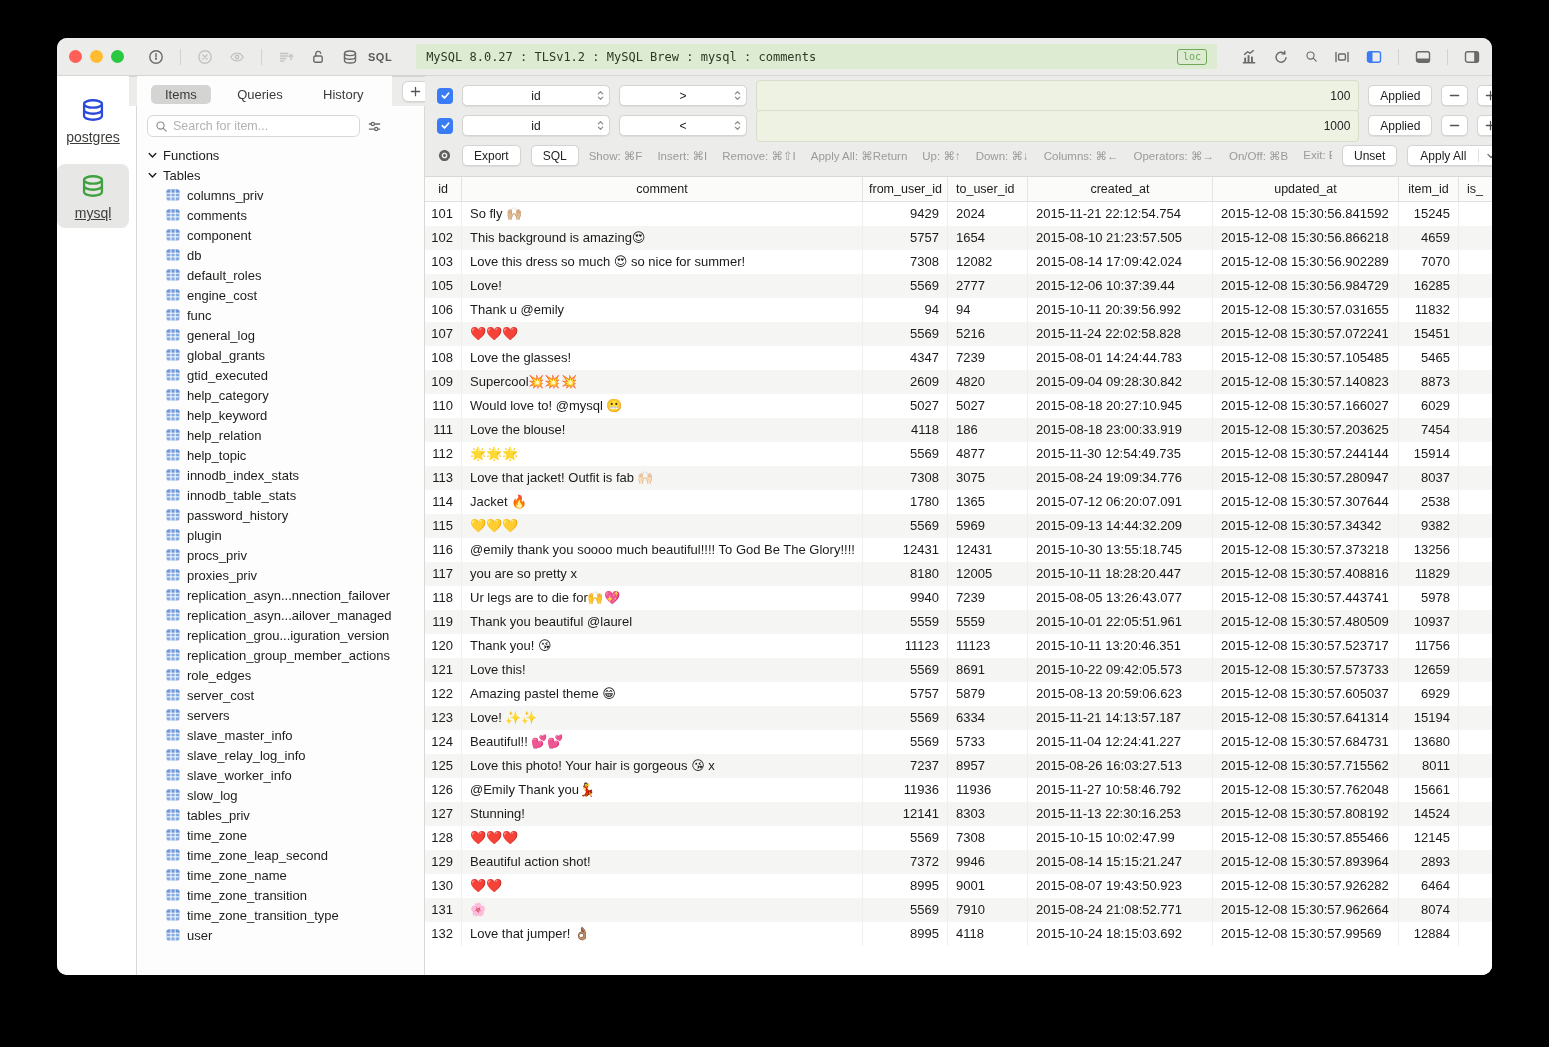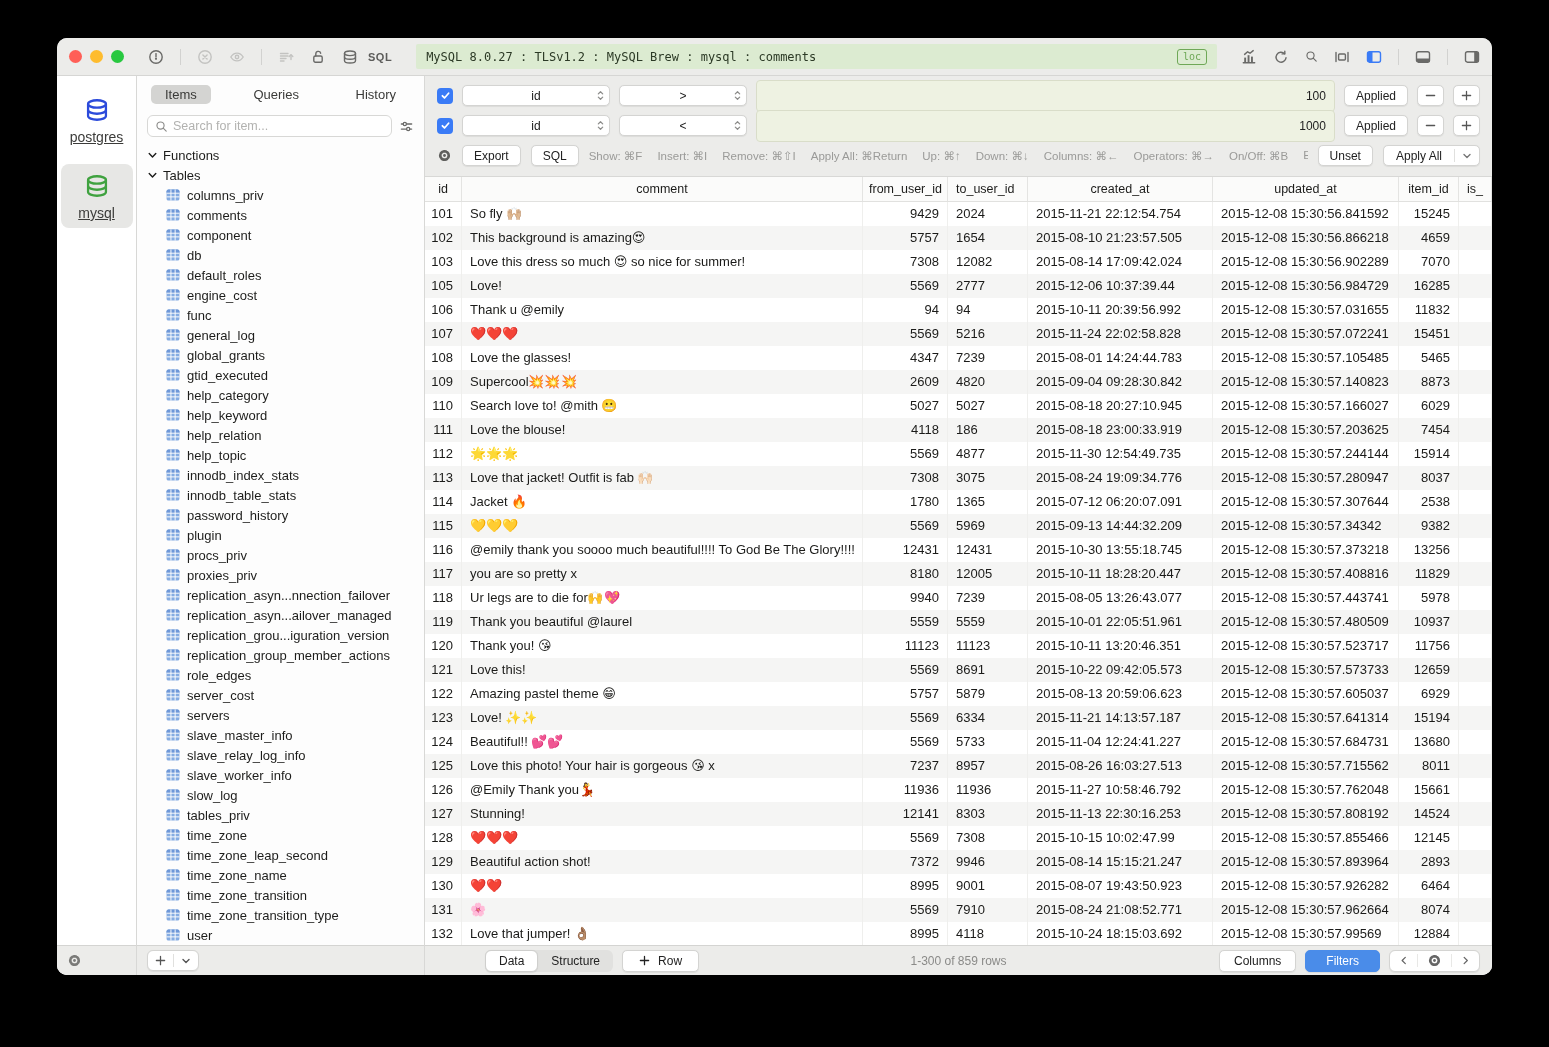--- a/index.html
+++ b/index.html
@@ -16,21 +16,21 @@
   .sql-label { font-size:11px; font-weight:bold; color:#5c5c5a; letter-spacing:.5px; }
   .title-pill { flex:1; height:25px; margin:0 14px; background:var(--title-green,#dcebd1); border-radius:2px; display:flex; align-items:center; padding:0 10px; font-family:"DejaVu Sans Mono","Liberation Mono",monospace; font-size:12px; color:#2c3a26; }
   .title-text { flex:1; white-space:nowrap; overflow:hidden; }
   .loc-badge { font-size:10px; color:var(--badge-green,#6fa857); border:1px solid var(--badge-green,#6fa857); border-radius:3px; padding:0 5px; line-height:14px; }
   .icon { display:inline-flex; align-items:center; justify-content:center; }
   .icon svg { display:block; }
   .blue { color:var(--accent-blue,#3a7bf6) !important; }
 
   
   .content { flex:1; display:flex; min-height:0; }
-  .col { display:flex; flex-direction:column; min-height:0; }
+  .col { display:flex; flex-direction:row; min-height:0; }
   .conn-col { width:80px; flex:0 0 80px; background:#fff; border-right:1px solid #d8d8d6; }
   .item-col { width:288px; flex:0 0 288px; background:#fdfdfd; border-right:1px solid #d8d8d6; }
   .main-col { flex:1; min-width:0; background:#ececea; }
   .col-top { flex:1; min-height:0; display:flex; flex-direction:column; }
   .col-bottom { height:30px; flex:0 0 30px; background:#ececea; border-top:1px solid #d4d4d2; display:flex; align-items:center; padding:0 10px; }
 
   
   .conn-list { padding-top:12px; display:flex; flex-direction:column; align-items:center; gap:12px; }
   .conn-item { width:72px; padding:9px 0 7px; border-radius:8px; display:flex; flex-direction:column; align-items:center; gap:6px; }
   .conn-item.selected { background:#e7e7e5; }
@@ -971,21 +971,21 @@
                 <div class="cell a-l">Supercool💥💥💥</div>
                 <div class="cell a-r">2609</div>
                 <div class="cell a-l">4820</div>
                 <div class="cell a-l">2015-09-04 09:28:30.842</div>
                 <div class="cell a-l">2015-12-08 15:30:57.140823</div>
                 <div class="cell a-r">8873</div>
                 <div class="cell a-l"></div>
               </div>
               <div class="grid-row">
                 <div class="cell a-r">110</div>
-                <div class="cell a-l">Search love to! @mith 😬</div>
+                <div class="cell a-l">Would love to! @mysql 😬</div>
                 <div class="cell a-r">5027</div>
                 <div class="cell a-l">5027</div>
                 <div class="cell a-l">2015-08-18 20:27:10.945</div>
                 <div class="cell a-l">2015-12-08 15:30:57.166027</div>
                 <div class="cell a-r">6029</div>
                 <div class="cell a-l"></div>
               </div>
               <div class="grid-row alt">
                 <div class="cell a-r">111</div>
                 <div class="cell a-l">Love the blouse!</div>

